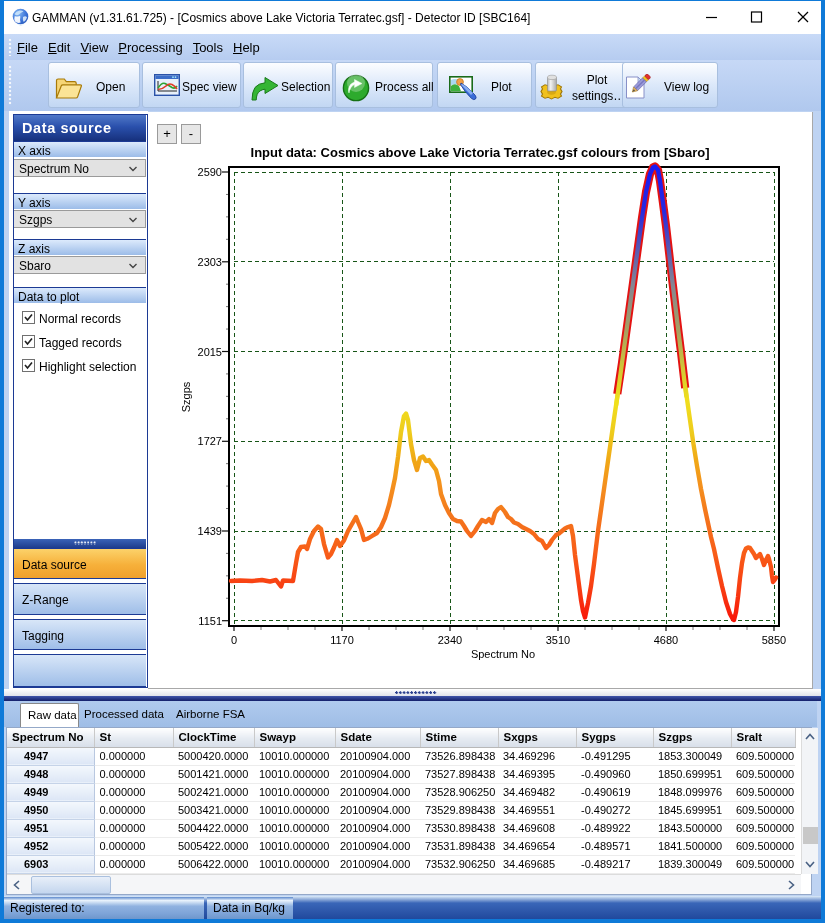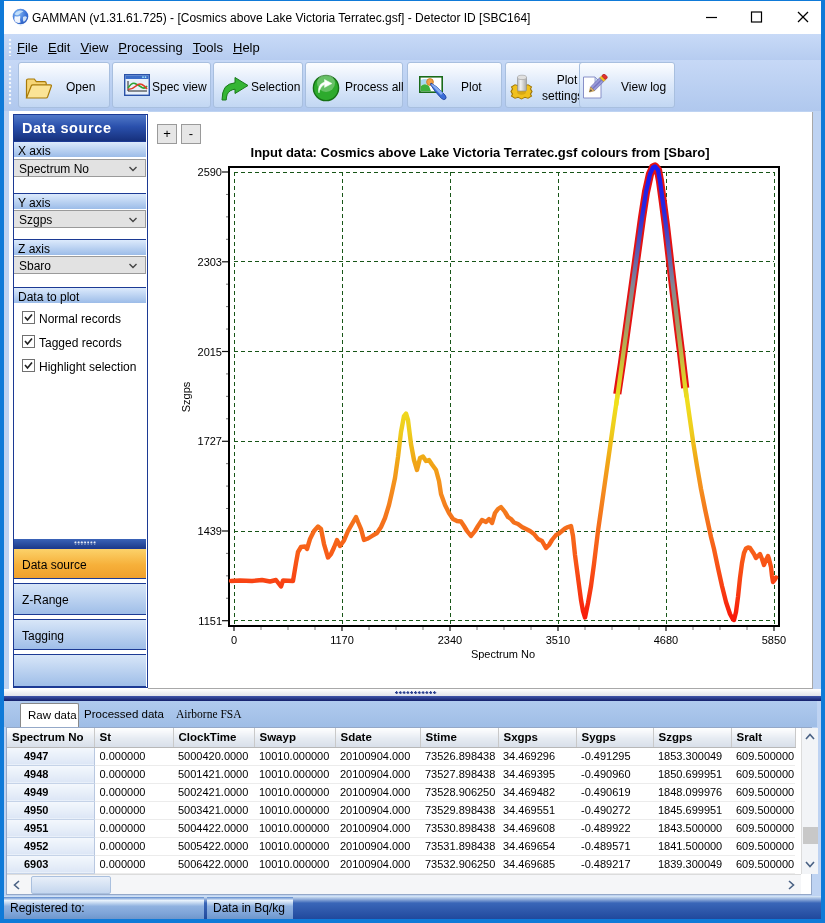--- a/index.html
+++ b/index.html
@@ -8,21 +8,21 @@
 .abs { position:absolute; }
 
 #titlebar { left:1px; top:1px; width:823px; height:33px; background:#ffffff; }
 #title-text { left:31px; top:10px; font-size:12px; color:#000; white-space:nowrap; }
 
 #menubar { left:4px; top:34px; width:817px; height:26px; background:linear-gradient(#c8daf7,#b6ccf0); }
 .menu-item { display:inline-block; font-size:13px; color:#000; padding:5px 5px 0 5px; }
 .grip { width:4px; background-image:radial-gradient(circle at 2px 2px, #f4f7fb 1.3px, rgba(255,255,255,0) 1.6px); background-size:4px 4px; }
 
 #toolbar { left:4px; top:60px; width:817px; height:51px; background:linear-gradient(#c6d8f6,#b0c8ee); }
-.tb-btn { top:2px; height:46px; border:1px solid #a8bfdf; border-radius:3px; background:linear-gradient(#fcfdff,#dde9fa 48%,#c2d7f3); }
+.tb-btn { top:2px; height:46px; border:1px solid #a8bfdf; border-radius:3px; background:linear-gradient(#fcfdff,#dde9fa 48%,#c2d7f3);margin-left:30px; }
 .tb-label { font-size:12px; color:#000; position:absolute; white-space:nowrap; }
 
 #contentbg { left:4px; top:111px; width:817px; height:785px; background:#bed3f2; }
 
 #leftpanel { left:13px; top:114px; width:135px; height:574px; background:#fff; border:1.5px solid #1c3a94; }
 #lp-header { left:0; top:0; width:132px; height:26px; background:linear-gradient(#5078c8 0%,#2a50ac 45%,#16307c 100%); color:#fff; font-family:"Liberation Sans", sans-serif; font-weight:bold; font-size:14.5px; letter-spacing:0.6px; text-align:left; padding:5px 0 0 8px; }
 .lp-section { left:0; width:132px; height:16px; background:linear-gradient(#dceafc,#9cbce8); border-top:1.5px solid #1c3a94; font-size:12px; color:#000; padding:2px 0 0 4px; }
 .lp-dd { left:0; width:132px; height:18px; background:#e2e2e2; border:1px solid #9a9a9a; border-left:none; font-size:12px; color:#000; padding:2px 0 0 5px; }
 .lp-chev { position:absolute; right:8px; top:5px; width:8px; height:8px; }
 .cbrow { left:8px; font-size:12px; color:#000; }
@@ -150,21 +150,21 @@
             <stop offset="0" stop-color="#b8b8b8"></stop>
             <stop offset="0.35" stop-color="#f2f2f2"></stop>
             <stop offset="1" stop-color="#a8a8a8"></stop>
           </linearGradient>
         </defs>
 <rect x="9.5" y="3" width="9" height="14" rx="1" fill="url(#cylg)" stroke="#8a8a8a" stroke-width="0.6"></rect>
 <ellipse cx="14" cy="3.4" rx="4.5" ry="2.2" fill="#e0e0e0" stroke="#9a9a9a" stroke-width="0.6"></ellipse>
 </svg>
       <div class="tb-label" style="left:36px;top:9px;text-align:center;width:50px;line-height:16px">Plot<br>settings…</div>
     </div>
-<div class="abs tb-btn" style="left:575px;width:96px;">
+<div class="abs tb-btn" style="left:588px;width:96px;">
       <svg class="abs" style="left:2px;top:11px" width="28" height="26" viewBox="0 0 28 26">
 <path d="M1.5,3 L13,3 L19,9 L19,24 L1.5,24Z" fill="#ffffff" stroke="#8890c8" stroke-width="1"></path>
 <path d="M13,3 L19,9 L13,9Z" fill="#c8ddf2" stroke="#8890c8" stroke-width="0.8"></path>
 <g transform="rotate(45 16 9)">
 <rect x="13.5" y="-2" width="5.5" height="3.8" rx="1.6" fill="#e03030" stroke="#a01818" stroke-width="0.6"></rect>
 <rect x="13.5" y="1.8" width="5.5" height="2.6" fill="#f2c020" stroke="#b89008" stroke-width="0.5"></rect>
 <rect x="13.5" y="4.4" width="5.5" height="12.6" fill="#9a9ad8" stroke="#5c5caa" stroke-width="0.6"></rect>
 <line x1="16.25" y1="4.4" x2="16.25" y2="17" stroke="#7878c0" stroke-width="1.4"></line>
 <path d="M13.5,17 L19,17 L16.25,21.5Z" fill="#e8b868" stroke="#a88030" stroke-width="0.6"></path>
 <path d="M15.4,18.5 L17.1,18.5 L16.25,21.5Z" fill="#444"></path>
@@ -335,21 +335,21 @@
   <div class="abs zoombtn" style="left:33px;">-</div>
 </div>
 
 <div class="abs" style="left:4px;top:689px;width:817px;height:7px;background:linear-gradient(#ffffff,#e0e2ea);">
   <div class="abs grip" style="left:391px;top:2px;height:4px;width:42px;background-image:radial-gradient(circle at 1.5px 1.5px, #2a3f8e 1.1px, rgba(255,255,255,0) 1.4px);background-size:3.8px 3.8px;"></div>
 </div>
 <div class="abs" id="bottom-splitline"></div>
 <div class="abs" id="tabstrip">
   <div class="abs" id="tab-active">Raw data</div>
   <div class="tab" style="left:80px;top:7px;">Processed data</div>
-  <div class="tab" style="left:172px;top:7px;font-family:Liberation Serif, serif;">Airborne FSA</div>
+  <div class="tab" style="left:172px;top:7px;">Airborne FSA</div>
 </div>
 <div class="abs" id="tablewrap">
   <table>
       <colgroup>
         <col style="width:87px">
         <col style="width:79px">
         <col style="width:81px">
         <col style="width:81px">
         <col style="width:85px">
         <col style="width:78px">

